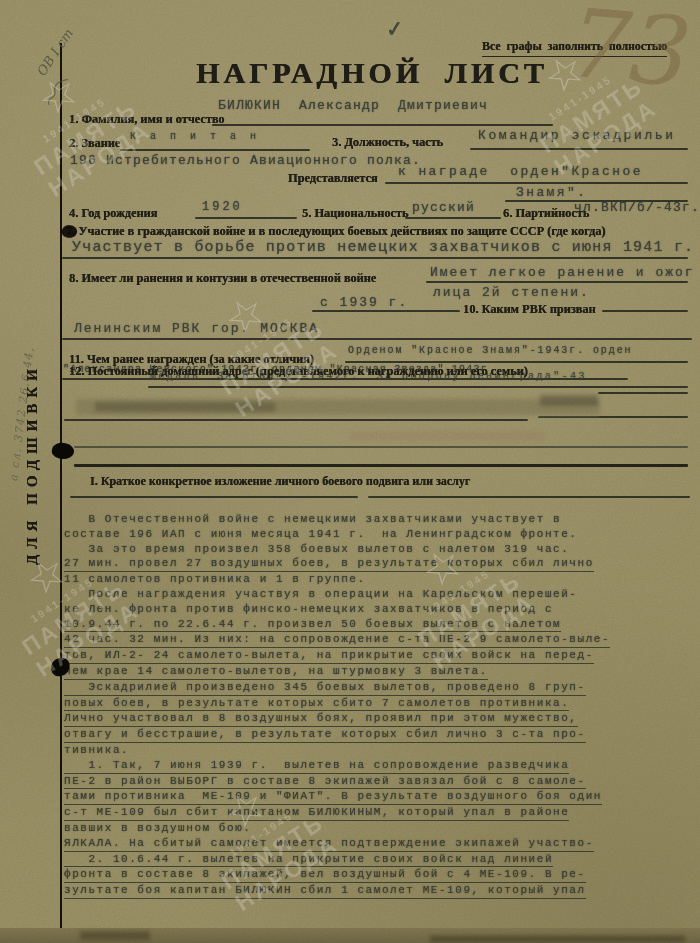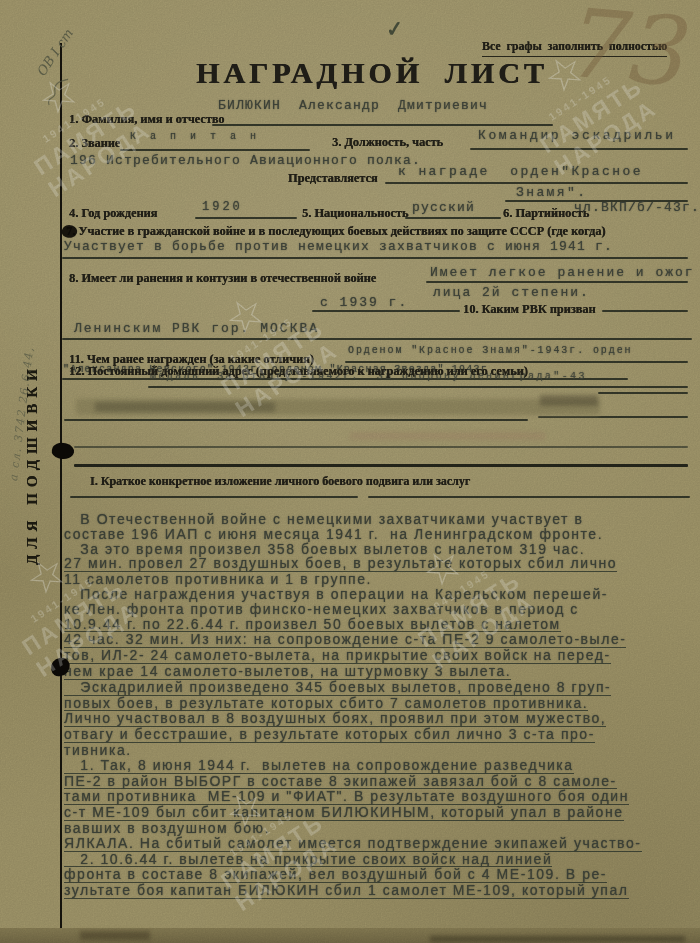--- a/index.html
+++ b/index.html
@@ -26,22 +26,22 @@
     text-shadow:0 0 1.3px rgba(60,64,54,0.9);
   }
   
   .rl{position:absolute;height:1.5px;background:rgba(31,36,28,0.82);border-radius:1px;}
   .rl.th{height:2.7px;background:rgba(24,27,20,0.9);}
   .rl.soft{background:rgba(40,46,36,0.6);}
   
   .body{position:absolute;left:64px;top:512px;width:630px;z-index:2;}
   .tline{
     display:block;width:max-content;height:14.8px;line-height:14.8px;
-    font-family:Liberation Sans, sans-serif;
-    font-size:14px;letter-spacing:1.55px;color:#42473c;white-space:pre;
+    font-family:Liberation Mono, monospace;
+    font-size:11px;letter-spacing:1.55px;color:#42473c;white-space:pre;
     text-shadow:0 0 1.3px rgba(58,62,52,0.9);
   }
   .tline.u{border-bottom:1.6px solid rgba(42,52,44,0.78);}
   
   .wm{
     position:absolute;display:flex;flex-direction:column;align-items:center;
     transform:rotate(-33deg);z-index:4;pointer-events:none;
     font-family:"Liberation Sans",sans-serif;font-weight:bold;
     color:rgba(255,255,248,0.27);
   }
@@ -125,21 +125,21 @@
   <div class="t" style="left:202px;top:200px;font-size:12px;letter-spacing:3px;">1920</div>
   <div class="rl" style="left:195px;top:217px;width:102px;"></div>
   <div class="lbl" style="left:302px;top:206px;">5.  Национальность</div>
   <div class="t" style="left:412px;top:200px;font-size:13px;">русский</div>
   <div class="rl" style="left:405px;top:217px;width:96px;"></div>
   <div class="lbl" style="left:503px;top:206px;">6.  Партийность</div>
   <div class="t" style="left:574px;top:200px;font-size:13px;">чл.ВКП/б/-43г.</div>
 
   <div class="lbl" style="left:66px;top:224px;">7.  Участие в гражданской войне и в последующих боевых действиях по защите СССР (где когда)</div>
   <div class="blob" style="left:62px;top:225px;width:15px;height:13px;transform:rotate(20deg);opacity:0.92;"></div>
-  <div class="t" style="left:64px;top:239px;font-size:13px;">Участвует в борьбе против немецких захватчиков с июня 1941 г.</div>
+  <div class="t" style="left:72px;top:239px;font-size:15px;">Участвует в борьбе против немецких захватчиков с июня 1941 г.</div>
   <div class="rl" style="left:62px;top:257px;width:626px;"></div>
 
   <div class="lbl" style="left:69px;top:271px;">8.  Имеет ли ранения и контузии в отечественной войне</div>
   <div class="t" style="left:430px;top:265px;font-size:13px;letter-spacing:2px;">Имеет легкое ранение и ожог</div>
   <div class="rl" style="left:426px;top:281px;width:262px;"></div>
   <div class="t" style="left:433px;top:285px;font-size:13px;letter-spacing:2px;">лица 2й степени.</div>
 
   <div class="t" style="left:320px;top:295px;font-size:13px;letter-spacing:2px;">с 1939 г.</div>
   <div class="rl" style="left:312px;top:310px;width:148px;"></div>
   <div class="lbl" style="left:463px;top:302px;">10. Каким РВК призван</div>
@@ -181,21 +181,21 @@
       <div class="tline">ке Лен. фронта против финско-немецких захватчиков в период с</div>
       <div class="tline u">10.9.44 г. по 22.6.44 г. произвел 50 боевых вылетов с налетом</div>
       <div class="tline u">42 час. 32 мин. Из них: на сопровождение с-та ПЕ-2 9 самолето-выле-</div>
       <div class="tline u">тов, ИЛ-2- 24 самолето-вылета, на прикрытие своих войск на перед-</div>
       <div class="tline u">нем крае 14 самолето-вылетов, на штурмовку 3 вылета.</div>
       <div class="tline u">   Эскадрилией произведено 345 боевых вылетов, проведено 8 груп-</div>
       <div class="tline u">повых боев, в результате которых сбито 7 самолетов противника.</div>
       <div class="tline u">Лично участвовал в 8 воздушных боях, проявил при этом мужество,</div>
       <div class="tline u">отвагу и бесстрашие, в результате которых сбил лично 3 с-та про-</div>
       <div class="tline">тивника.</div>
-      <div class="tline u">   1. Так, 8 июня 1944 г.  вылетев на сопровождение разведчика</div>
+      <div class="tline u">   1. Так, 7 июня 1939 г.  вылетев на сопровождение разведчика</div>
       <div class="tline u">ПЕ-2 в район ВЫБОРГ в составе 8 экипажей завязал бой с 8 самоле-</div>
       <div class="tline u">тами противника  МЕ-109 и "ФИАТ". В результате воздушного боя один</div>
       <div class="tline u">с-т МЕ-109 был сбит капитаном БИЛЮКИНЫМ, который упал в районе</div>
       <div class="tline">вавших в воздушном бою.</div>
       <div class="tline u">ЯЛКАЛА. На сбитый самолет имеется подтверждение экипажей участво-</div>
       <div class="tline u">   2. 10.6.44 г. вылетев на прикрытие своих войск над линией</div>
       <div class="tline u">фронта в составе 8 экипажей, вел воздушный бой с 4 МЕ-109. В ре-</div>
       <div class="tline u">зультате боя капитан БИЛЮКИН сбил 1 самолет МЕ-109, который упал</div>
     </div>
 

